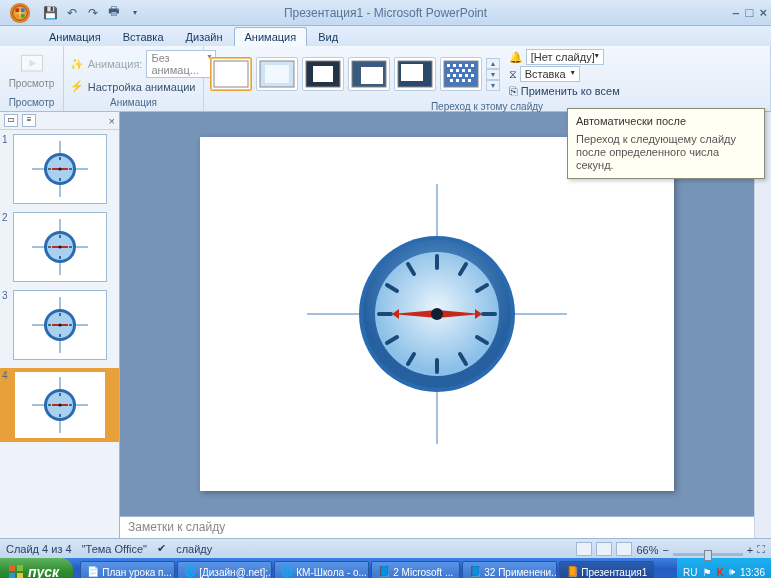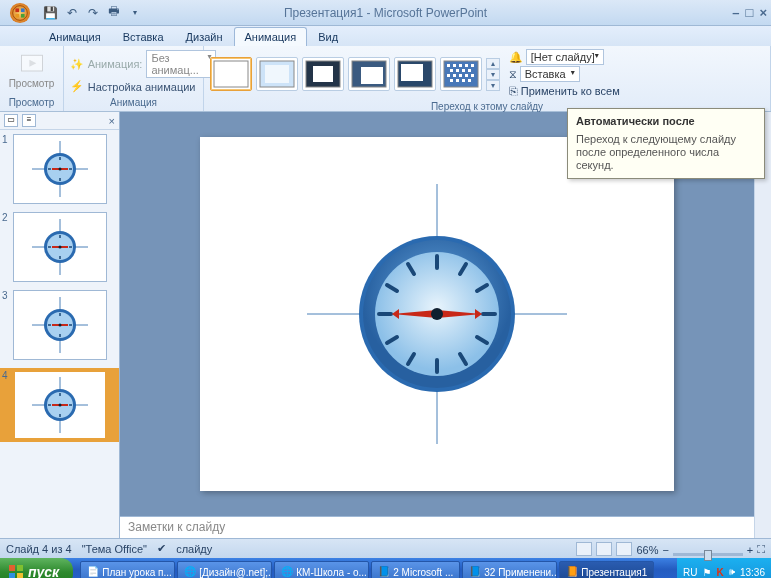--- a/index.html
+++ b/index.html
@@ -33,21 +33,21 @@
 .trans-opts{display:flex;flex-direction:column;gap:1px;padding:1px;font-size:11px;color:#2a4466}
 .trans-opts .row{display:flex;align-items:center;gap:3px;height:16px}
 .trans-opts .dropdown{min-width:60px;color:#333}
 .advance{display:flex;flex-direction:column;gap:1px;padding:1px 4px;font-size:11px;color:#2a4466}
 .advance .lbl{color:#4a6a8f;margin-bottom:1px}
 .advance .row{display:flex;align-items:center;gap:3px;height:15px}
 .advance input[type=checkbox]{width:12px;height:12px;margin:0}
 .spinner{border:1px solid #b0c5de;background:#fff;padding:0 2px;width:46px;display:inline-flex;justify-content:space-between;align-items:center;font-size:11px}
 .spin-btns{display:flex;flex-direction:column;font-size:6px;line-height:5px;color:#555}
 .tooltip{position:absolute;top:108px;right:6px;width:198px;background:#fffff4;border:1px solid #8b8b7a;padding:6px 8px;font-size:11px;box-shadow:2px 2px 4px rgba(0,0,0,.2);z-index:50}
-.tooltip .tt-title{font-weight:bold;margin-bottom:6px;color:#333}
+.tooltip .tt-title{font-weight:normal;margin-bottom:6px;color:#333}
 .tooltip .tt-body{color:#555;font-size:11px;line-height:13px}
 .workspace{display:flex;height:426px;background:#7694b8}
 .slides-panel{width:120px;background:#eef3fa;border-right:1px solid #9fb8d5;display:flex;flex-direction:column}
 .panel-tabs{height:18px;display:flex;align-items:center;padding:0 4px;border-bottom:1px solid #c5d5e8;gap:4px}
 .panel-tabs .ptab{width:14px;height:13px;border:1px solid #9fb8d5;background:#fff;font-size:8px;text-align:center}
 .panel-tabs .pclose{margin-left:auto;color:#4a6a8f;font-size:11px}
 .thumbs{flex:1;overflow:auto;padding:4px 2px}
 .thumb-row{display:flex;gap:3px;margin-bottom:8px}
 .thumb-num{font-size:10px;color:#4a6a8f;width:8px}
 .thumb{width:94px;height:70px;background:#fff;border:1px solid #9fb8d5;display:flex;align-items:center;justify-content:center;position:relative}

